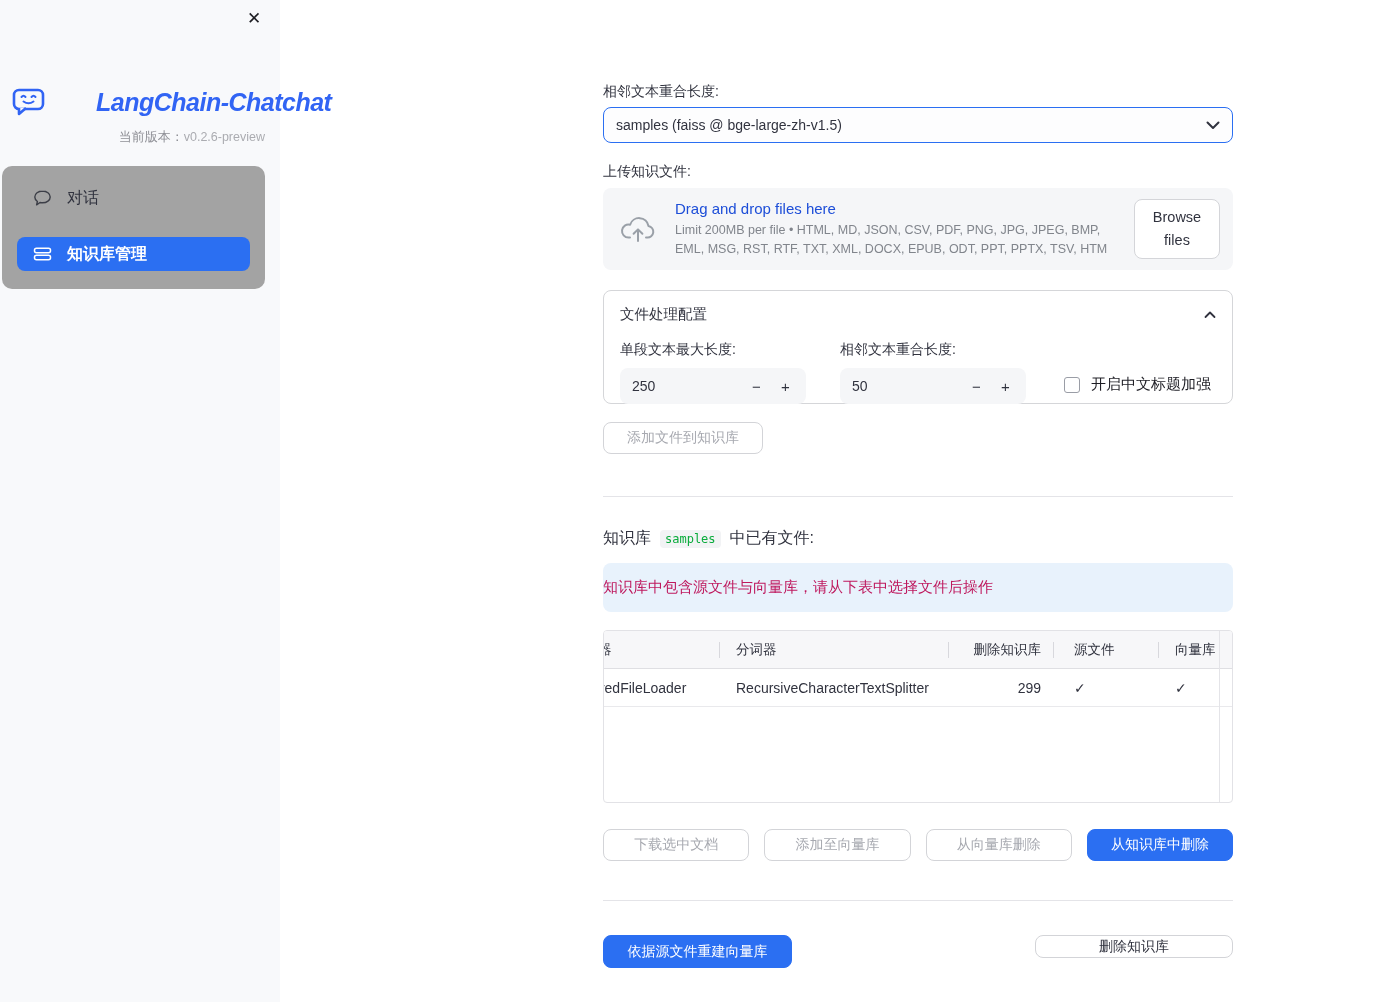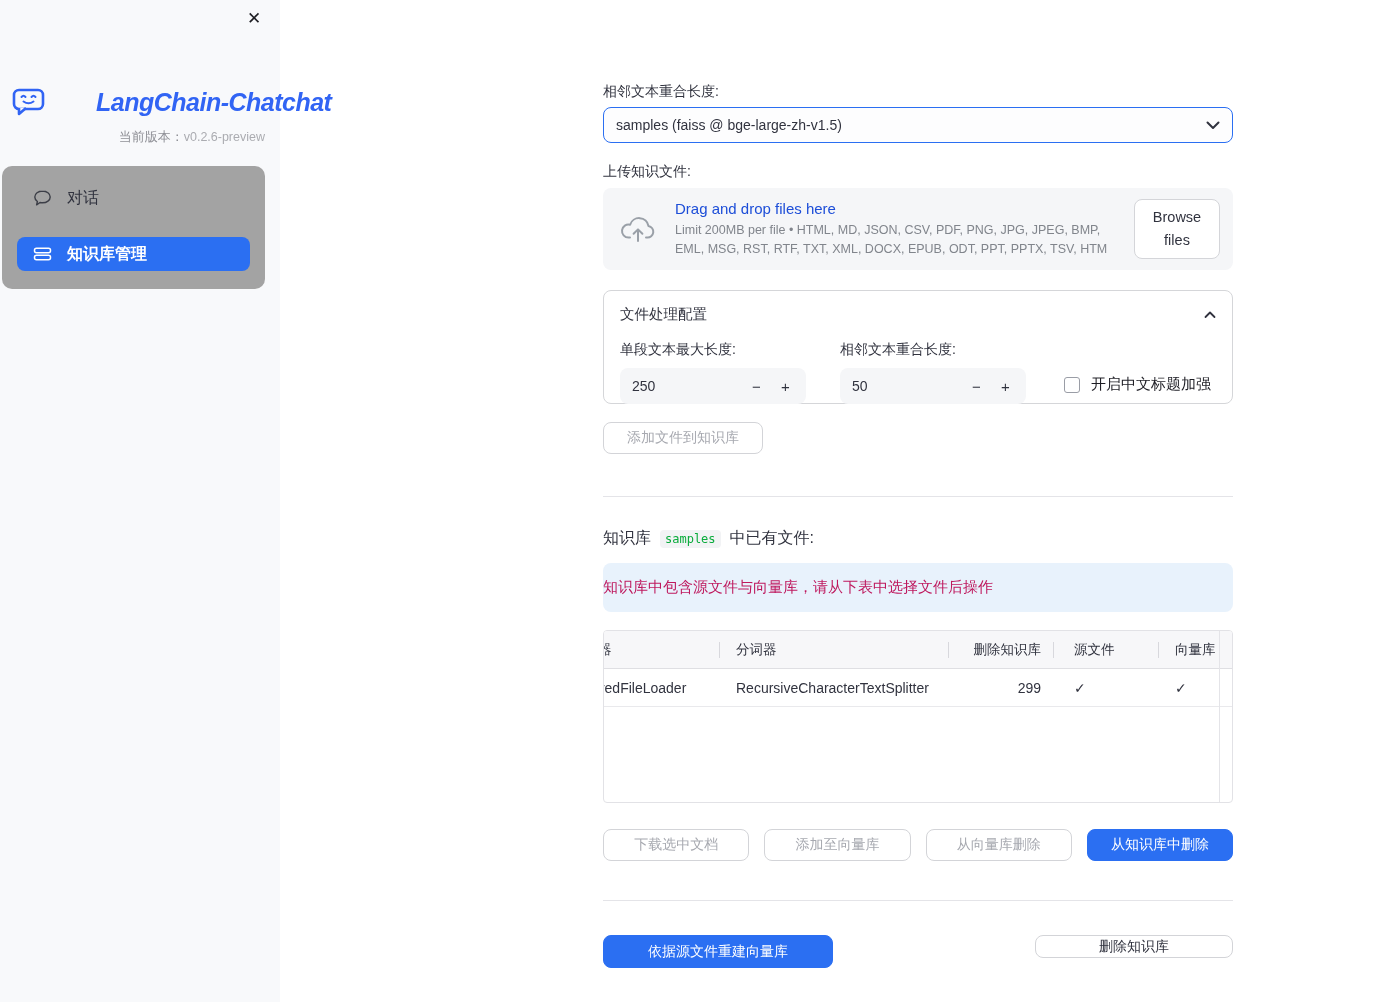--- a/index.html
+++ b/index.html
@@ -95,21 +95,21 @@
   .hsep::before { content:""; position:absolute; left:0; top:11px; height:16px; width:1px;
     background:#d8d8dd; }
   .clip-head { display:inline-block; text-indent:-60px; }
   .clip-cell { display:inline-block; text-indent:-64px; }
   .gutter-line { position:absolute; right:12px; top:0; bottom:0; width:1px; background:#e4e4e8; }
 
   .actions-row { margin-top:26px; display:flex; gap:15px; }
   .actions-row .btn { flex:1; height:32px; }
 
   .bottom-row { margin-top:34px; display:flex; justify-content:space-between; }
-  .rebuild-btn { width:230px; height:33px; }
+  .rebuild-btn { width:189px; height:33px; }
   .delete-kb-btn { width:198px; height:23px; }
 
   svg { display:block; }
 </style>
 </head>
 <body>
 
 <div class="page">
 
   <div class="sidebar">

